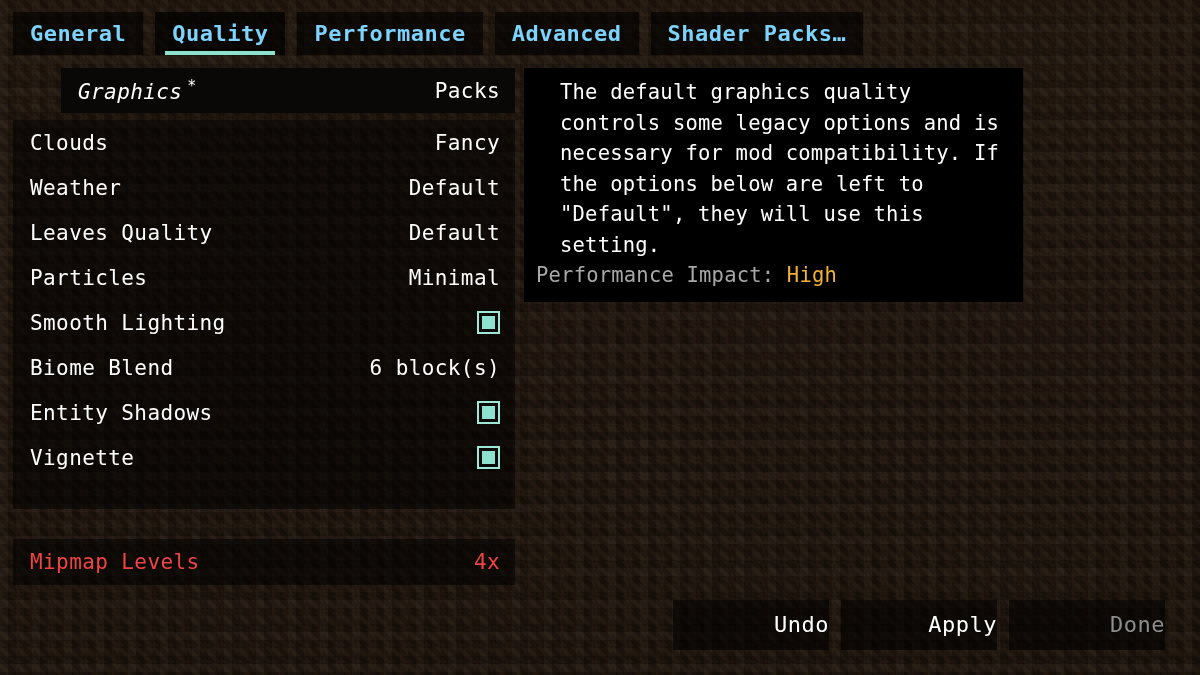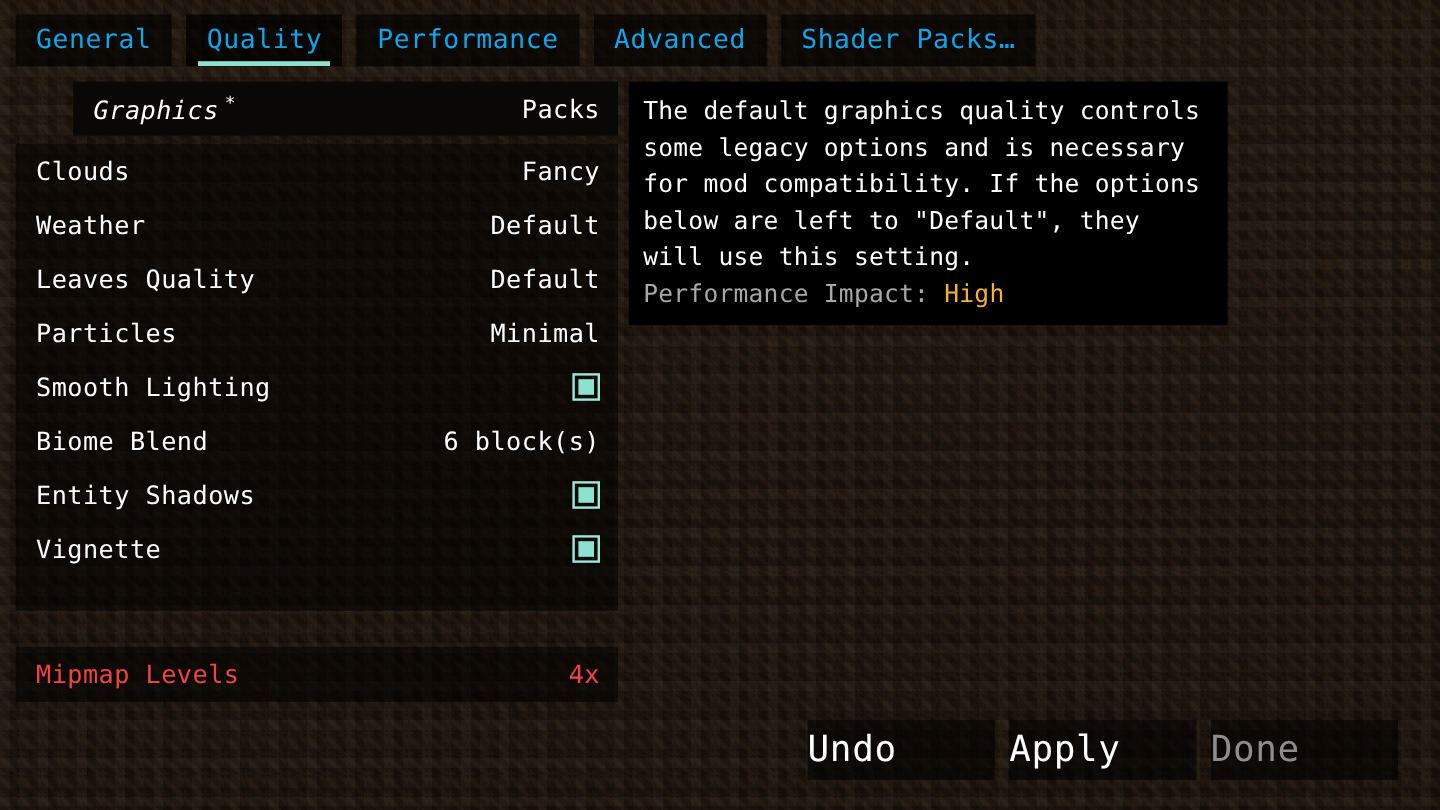--- a/index.html
+++ b/index.html
@@ -64,29 +64,30 @@
     top: 12px;
     height: 43px;
     display: flex;
     gap: 12px;
   }
   .tab {
     position: relative;
     height: 43px;
     background: rgba(0,0,0,0.62);
     border: none;
-    color: #0ea5e9;
+    color: #7dd3fc;
     font-family: "DejaVu Sans Mono", "Liberation Mono", monospace;
     font-size: 22px;
     line-height: 43px;
     letter-spacing: 0.5px;
     padding: 0 17px;
     white-space: nowrap;
     cursor: pointer;
     text-align: center;
+    font-weight: bold;
   }
   .tab.active { background: rgba(0,0,0,0.72); }
   .tab.active .tab-underline {
     position: absolute;
     left: 10px;
     right: 10px;
     bottom: 0px;
     height: 4px;
     background: #8ee0cf;
   }
@@ -181,21 +182,21 @@
     left: 524px;
     top: 68px;
     width: 499px;
     padding: 9px 12px 11px 12px;
     background: #000000;
     color: #ffffff;
     font-size: 20.5px;
     line-height: 30.5px;
     letter-spacing: 0.2px;
   }
-  #tooltip-body { white-space: pre-wrap; }
+  #tooltip-body { white-space: pre-wrap; margin-left: 24px; }
   #tooltip-impact-line {
     color: #a8a8a8;
     white-space: nowrap;
   }
   #tooltip-impact-value {
     color: #f2b233;
   }
 
   
   #actions {
@@ -205,24 +206,24 @@
     display: flex;
     gap: 12px;
   }
   .action-btn {
     width: 156px;
     height: 50px;
     background: rgba(0,0,0,0.58);
     border: none;
     color: #ffffff;
     font-family: "DejaVu Sans Mono", "Liberation Mono", monospace;
-    font-size: 30px;
+    font-size: 22px;
     letter-spacing: 0.5px;
     cursor: pointer;
-    text-align: left;
+    text-align: right;
     line-height: 50px;
     padding: 0;
   }
   .action-btn.disabled {
     color: #8d8d8d;
     cursor: default;
   }
 </style>
 </head>
 <body>

